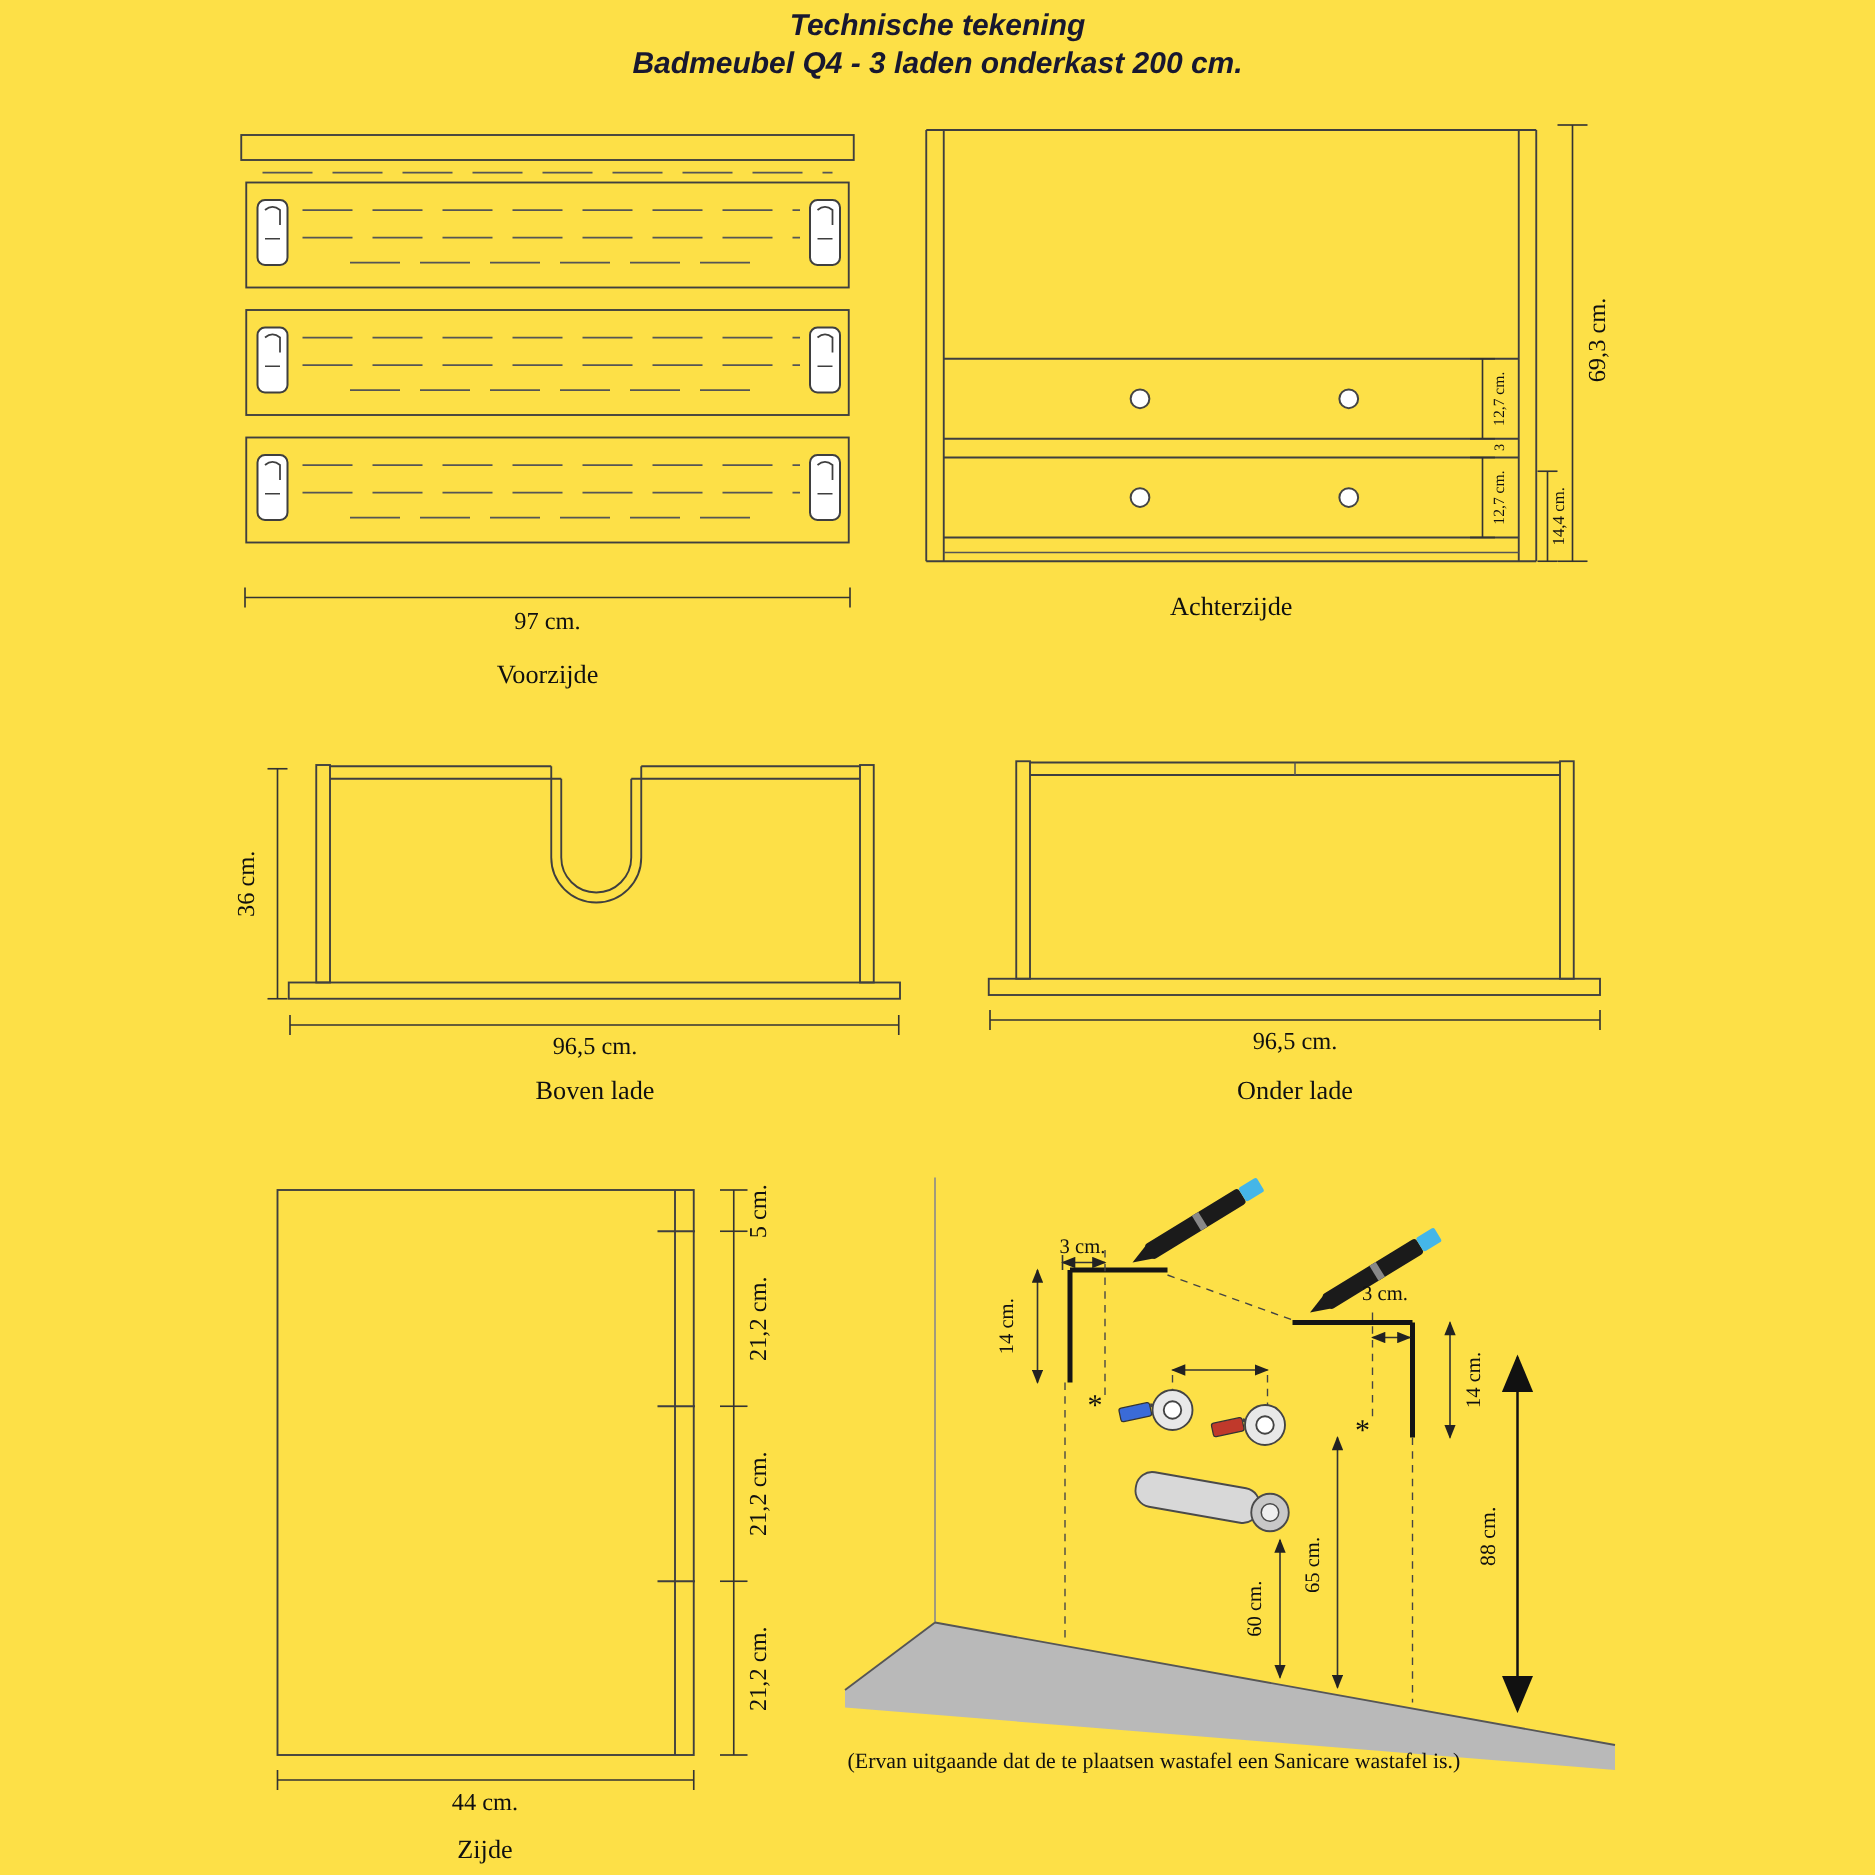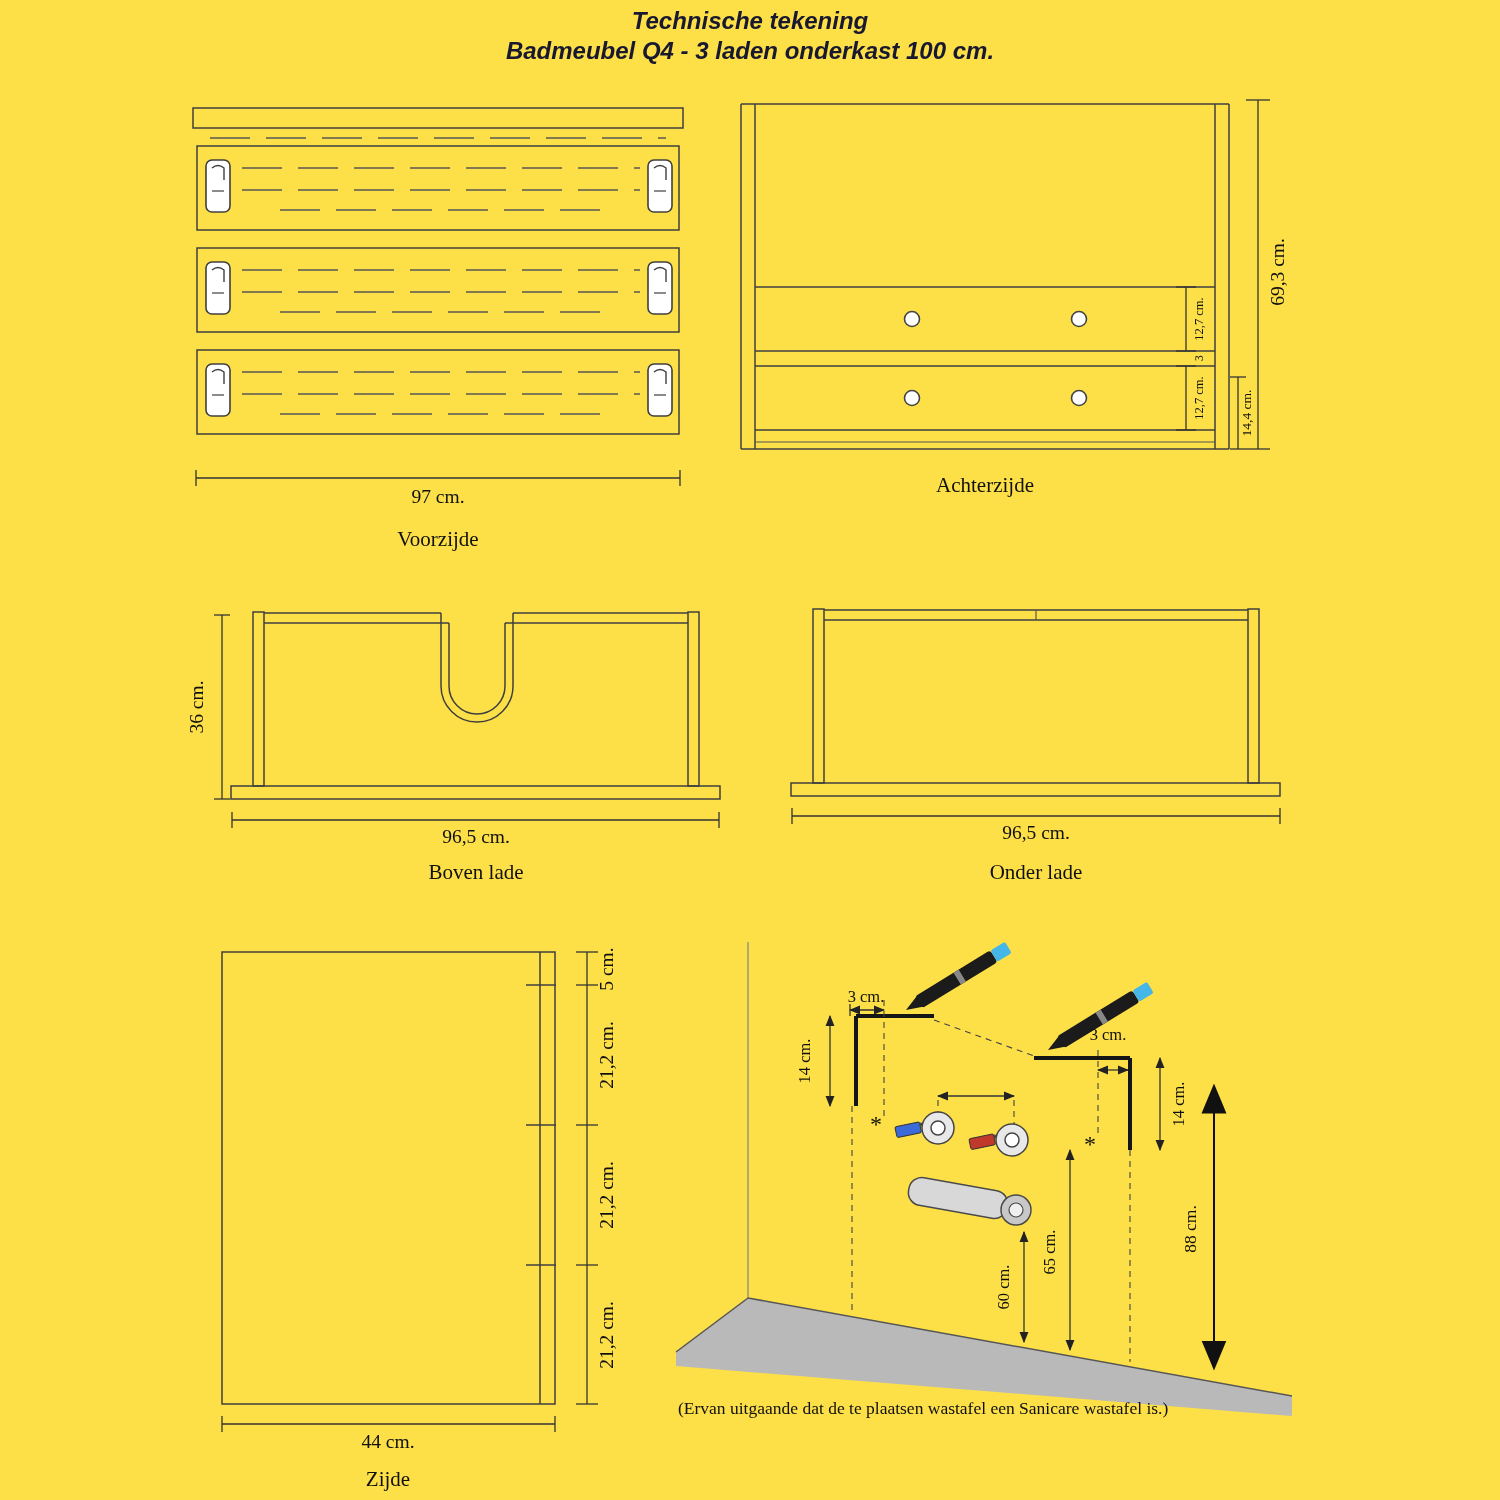--- a/index.html
+++ b/index.html
@@ -25,21 +25,21 @@
   .dashv{stroke:#444;stroke-width:1.1;fill:none;stroke-dasharray:6 5;}
   .thick{stroke:#151515;stroke-width:4;fill:none;}
 </style>
 </head>
 <body>
 
 <div class="page">
 
   <header class="title">
     <div>Technische tekening</div>
-    <div>Badmeubel Q4 - 3 laden onderkast 100 cm.</div>
+    <div>Badmeubel Q4 - 3 laden onderkast 200 cm.</div>
   </header>
 
   <svg width="1500" height="1500" viewBox="0 0 1500 1500">
     <defs>
       <marker id="ah" viewBox="0 0 10 8" markerWidth="9" markerHeight="7" refX="9" refY="4" orient="auto-start-reverse">
         <path d="M0,0 L10,4 L0,8 Z" fill="#222"></path>
       </marker>
       <marker id="ahb" viewBox="0 0 12 10" markerWidth="15" markerHeight="13" refX="11" refY="5" orient="auto-start-reverse">
         <path d="M0,0 L12,5 L0,10 Z" fill="#111"></path>
       </marker>

